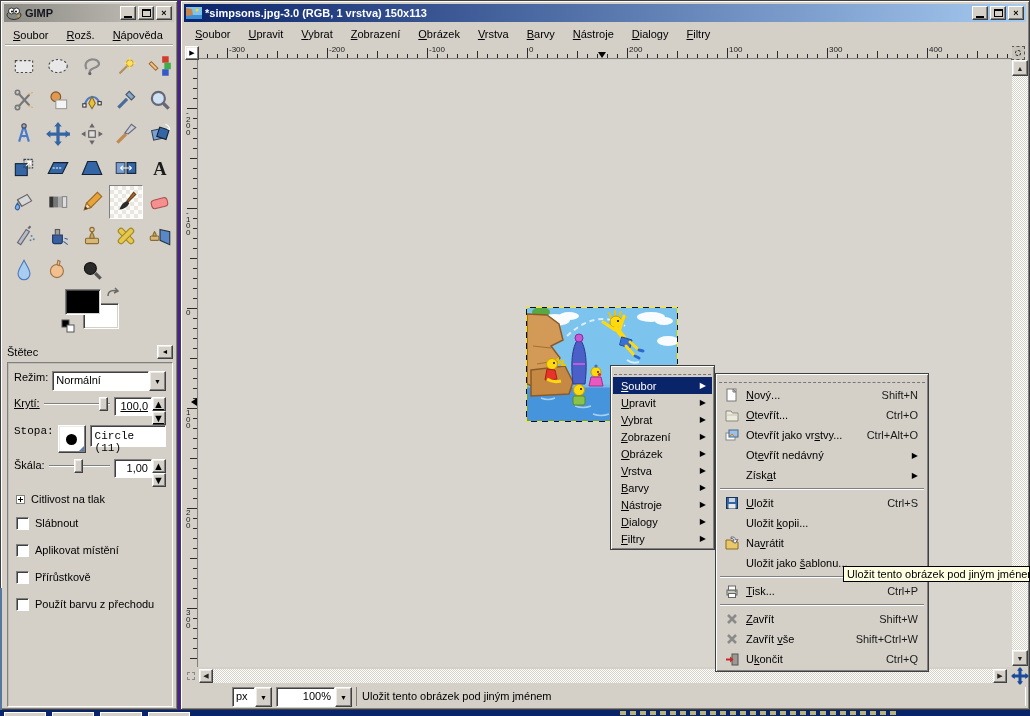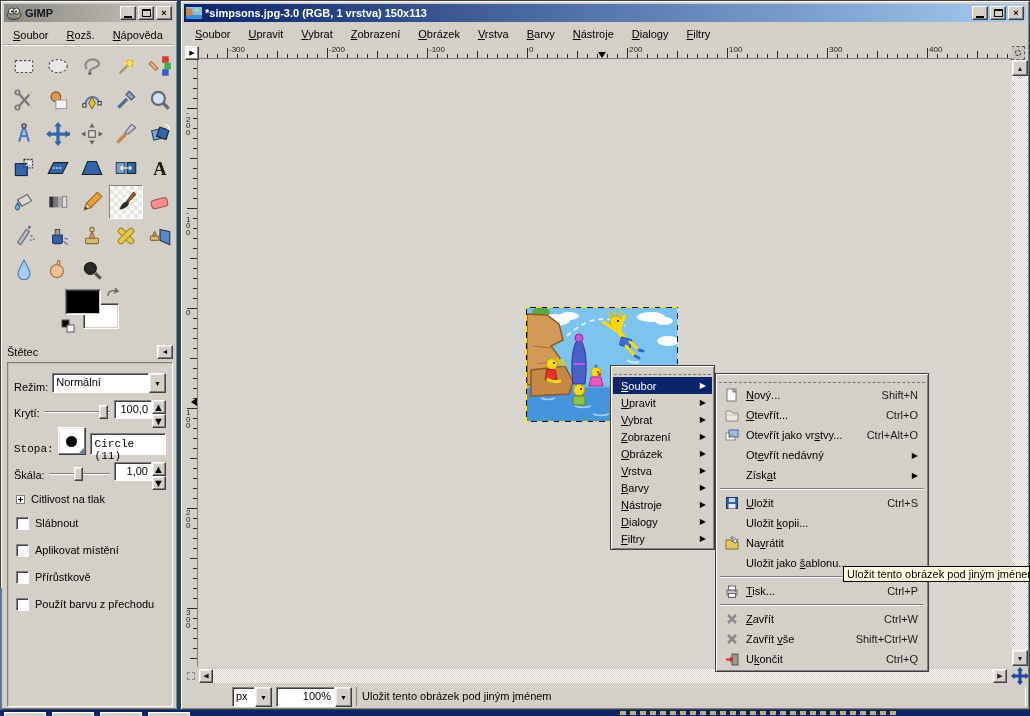--- a/index.html
+++ b/index.html
@@ -1,17 +1,17 @@
 <!DOCTYPE html>
 <html><head>
 <meta charset="utf-8">
 <style>
   html,body{margin:0;padding:0;background:#555;}
   *{box-sizing:border-box;}
-  #root{position:relative;width:1030px;height:716px;background:#0c4a6e;overflow:hidden;
+  #root{position:relative;width:1030px;height:716px;background:#4c1d95;overflow:hidden;
         font-family:"Liberation Sans",sans-serif;font-size:11px;color:#000;}
   .win{position:absolute;background:#d4d0c8;border:1px solid #404040;
        box-shadow:inset 1px 1px 0 #fff,inset -1px -1px 0 #808080;}
   .tbar{position:absolute;left:3px;right:3px;top:3px;height:18px;display:flex;align-items:center;
         padding:0 2px;gap:3px;overflow:hidden;}
   .tbar.active{background:linear-gradient(90deg,#0a246a,#a6caf0);color:#fff;}
   .tbar.inactive{background:linear-gradient(90deg,#8a8a84,#c9c5bc);color:#14141e;}
   .tbar .ttl{font-weight:bold;font-size:11px;white-space:nowrap;flex:1;}
   .wbtns{display:flex;gap:2px;}
   .wbtn{width:16px;height:14px;background:#d4d0c8;border:1px solid;border-color:#fff #404040 #404040 #fff;
@@ -33,21 +33,21 @@
   .tool.sel{background:#fbfbf9;border:1px solid;border-color:#808080 #fff #fff #808080;
     background-image:conic-gradient(#e9e6df 90deg,#fbfbf9 90deg 180deg,#e9e6df 180deg 270deg,#fbfbf9 270deg);
     background-size:8px 8px;}
   .swatch{position:absolute;border:1px solid;border-color:#808080 #fff #fff #808080;
           box-shadow:inset 1px 1px 0 #404040,inset -1px -1px 0 #d4d0c8;}
   
   #brushpanel{position:absolute;left:4px;top:340px;width:170px;height:368px;}
   #brushhdr{position:absolute;left:2px;top:2px;right:2px;height:17px;display:flex;align-items:center;}
   #brushbox{position:absolute;left:2px;top:21px;right:2px;bottom:2px;
             border:1px solid;border-color:#808080 #fff #fff #808080;box-shadow:inset 1px 1px 0 #bfbcb4;}
-  .prow{position:absolute;left:6px;right:6px;height:22px;display:flex;align-items:flex-end;gap:4px;}
+  .prow{position:absolute;left:6px;right:6px;height:22px;display:flex;align-items:flex-start;gap:4px;}
   .plabel{white-space:nowrap;}
   .combo{display:flex;height:20px;flex:1;}
   .combo .cval{flex:1;background:#fff;border:1px solid;border-color:#808080 #fff #fff #808080;
                box-shadow:inset 1px 1px 0 #404040;padding:2px 3px;white-space:nowrap;overflow:hidden;}
   .cbtn{width:17px;height:20px;display:flex;align-items:center;justify-content:center;font-size:7px;}
   .slider{position:relative;height:14px;flex:1;}
   .slider .track{position:absolute;left:0;right:0;top:6px;height:2px;background:#808080;
                  border-bottom:1px solid #fff;}
   .slider .thumb{position:absolute;top:0;width:9px;height:14px;}
   .spin{display:flex;}
@@ -369,21 +369,21 @@
         <span class="btn3d" style="width:16px;height:14px;display:flex;align-items:center;justify-content:center;font-size:7px;">◄</span>
       </div>
       <div id="brushbox">
         <div class="prow" style="top:8px;">
           <span class="plabel">Režim:</span>
           <span class="combo">
             <span class="cval">Normální</span>
             <span class="cbtn btn3d">▼</span>
           </span>
         </div>
-        <div class="prow" style="top:34px;">
+        <div class="prow" style="top:34px;text-decoration:underline;">
           <span class="plabel">Krytí:</span>
           <span class="slider">
             <span class="track"></span>
               <span class="thumb btn3d" style="left:83%;"></span>
           </span>
           <span class="spin">
             <span class="spinval sunken">100,0</span>
             <span class="spinbtns">
                 <span class="btn3d">▲</span>
                 <span class="btn3d">▼</span>
@@ -860,21 +860,21 @@
         <span class="sc">Ctrl+P</span>
       </div>
       <div class="msep"></div>
       <div class="subrow">
         <span class="ic">
           <svg viewBox="0 0 16 16">
             <path d="M4 4 L12 12 M12 4 L4 12" stroke="#8a8a8a" stroke-width="2.5"></path>
           </svg>
         </span>
         <span class="lbl"><u>Z</u>avřít</span>
-        <span class="sc">Ctrl+W</span>
+        <span class="sc">Shift+W</span>
       </div>
       <div class="subrow">
         <span class="ic">
           <svg viewBox="0 0 16 16">
             <path d="M4 4 L12 12 M12 4 L4 12" stroke="#8a8a8a" stroke-width="2.5"></path>
           </svg>
         </span>
         <span class="lbl">Zavřít <u>v</u>še</span>
         <span class="sc">Shift+Ctrl+W</span>
       </div>

